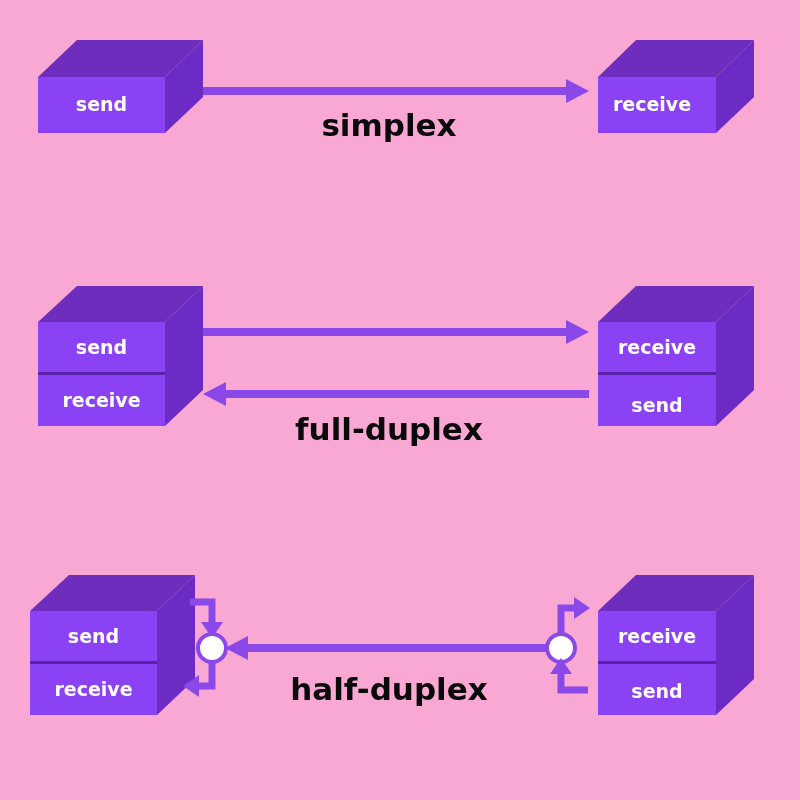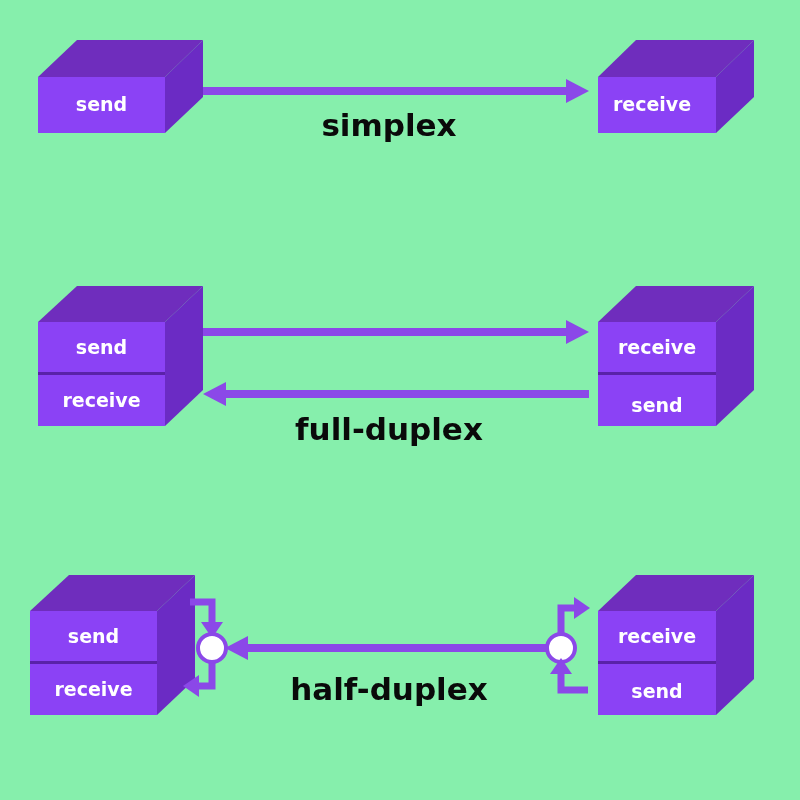--- a/index.html
+++ b/index.html
@@ -11,21 +11,21 @@
   body {
     width: 800px;
     height: 800px;
     font-family: "DejaVu Sans", "Liberation Sans", sans-serif;
     overflow: hidden;
   }
   #diagram-root {
     position: relative;
     width: 800px;
     height: 800px;
-    background: #86efac;
+    background: #f9a8d4;
     text-decoration: underline;
   }
   svg#diagram-svg {
     display: block;
     width: 800px;
     height: 800px;
   }
   .box-face-text {
     font-family: "DejaVu Sans", "Liberation Sans", sans-serif;
     font-size: 19px;

